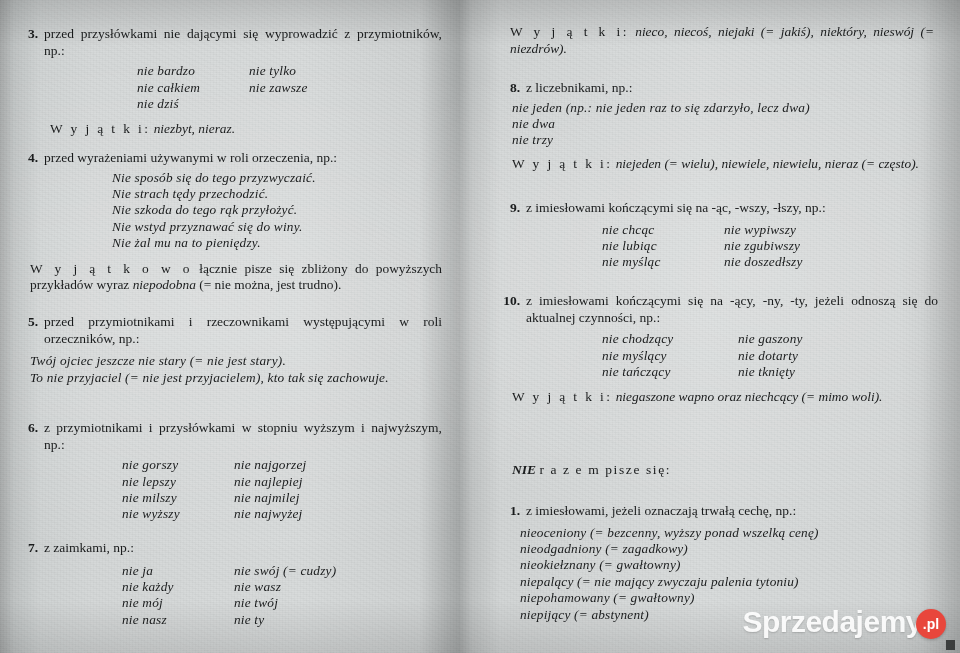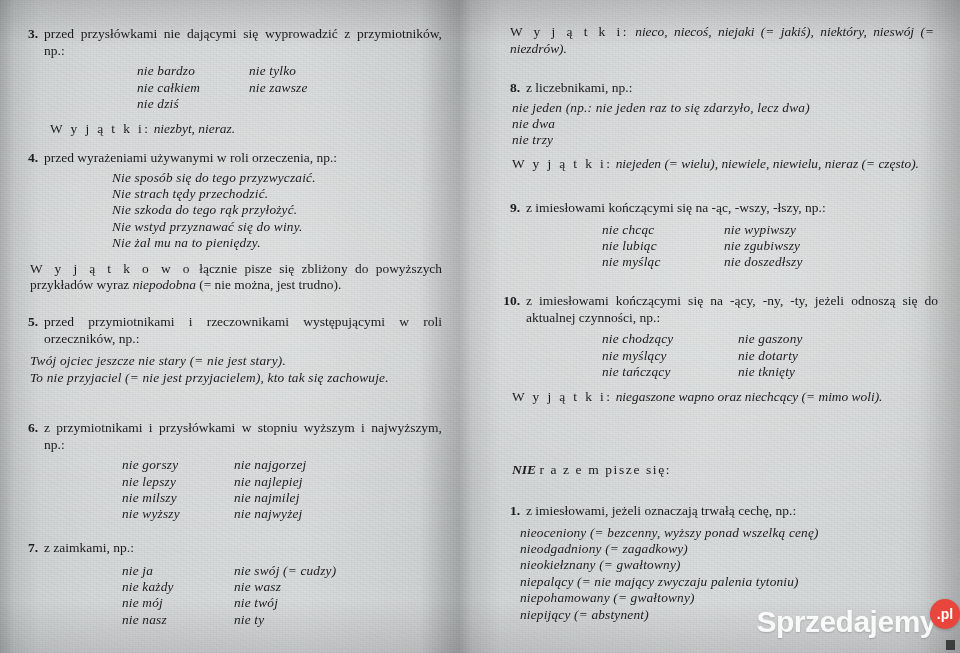--- a/index.html
+++ b/index.html
@@ -58,22 +58,22 @@
   .two .c2{width:auto;}
 
   .spaced{letter-spacing:2.4px;font-weight:normal;}
   .exc{font-size:13.4px;line-height:16.6px;}
   .exc i{font-style:italic;}
 
   .hdr{font-size:13.5px;line-height:16.6px;}
   .hdr i{font-style:italic;font-weight:bold;}
 
   #wm{
-    position:absolute;right:0;bottom:14px;
-    display:flex;align-items:flex-start;
+    position:absolute;right:14px;bottom:14px;
+    display:flex;align-items:flex-end;
     pointer-events:none;user-select:none;margin-left:36px;
   }
   #wm .txt{
     font-family:"Liberation Sans",sans-serif;
     font-weight:bold;font-size:30px;letter-spacing:-.5px;
     color:rgba(255,255,255,.92);
     text-shadow:0 1px 2px rgba(0,0,0,.18);
   }
   #wm .pl{
     margin-left:-6px;margin-top:-6px;

